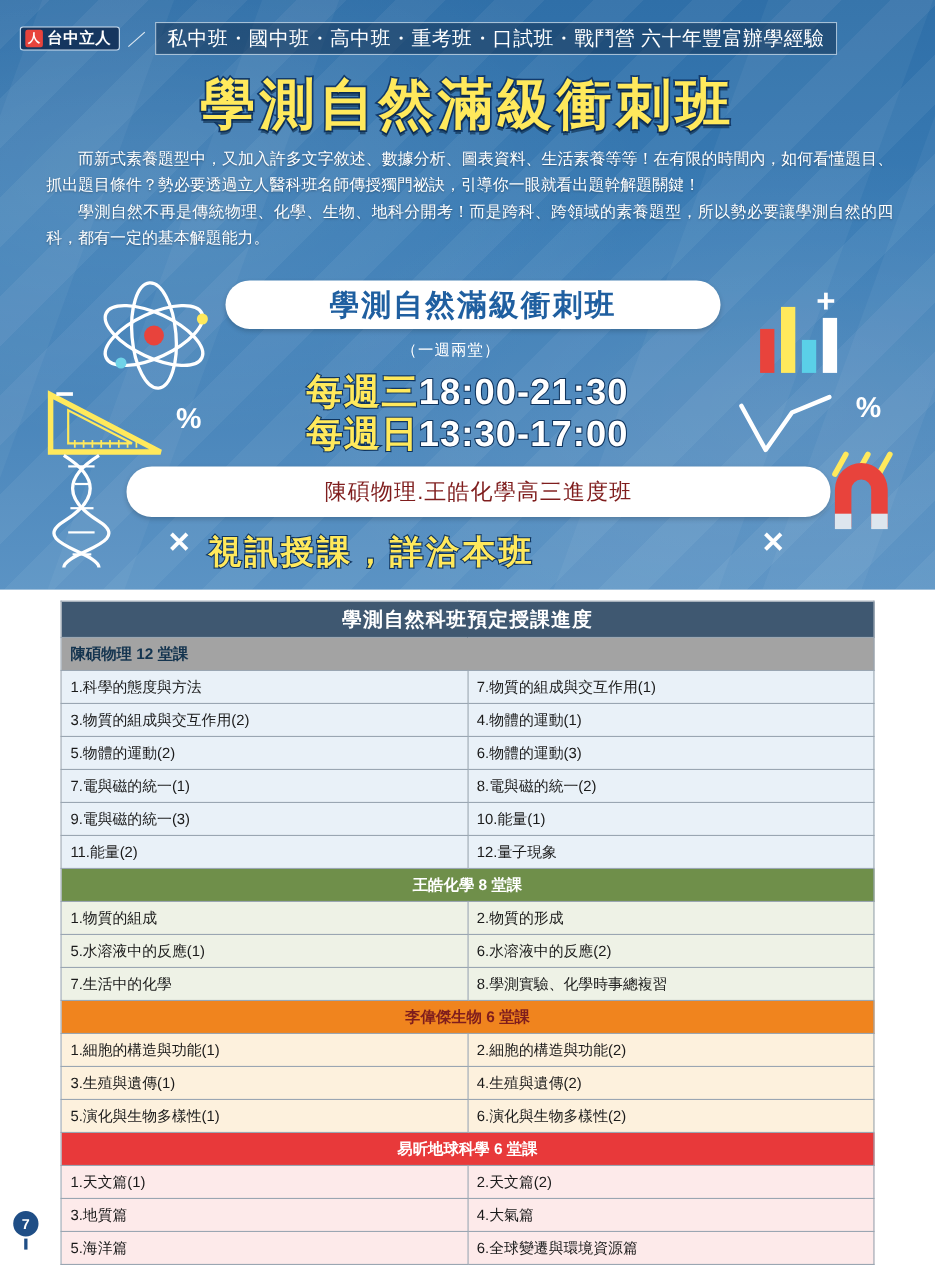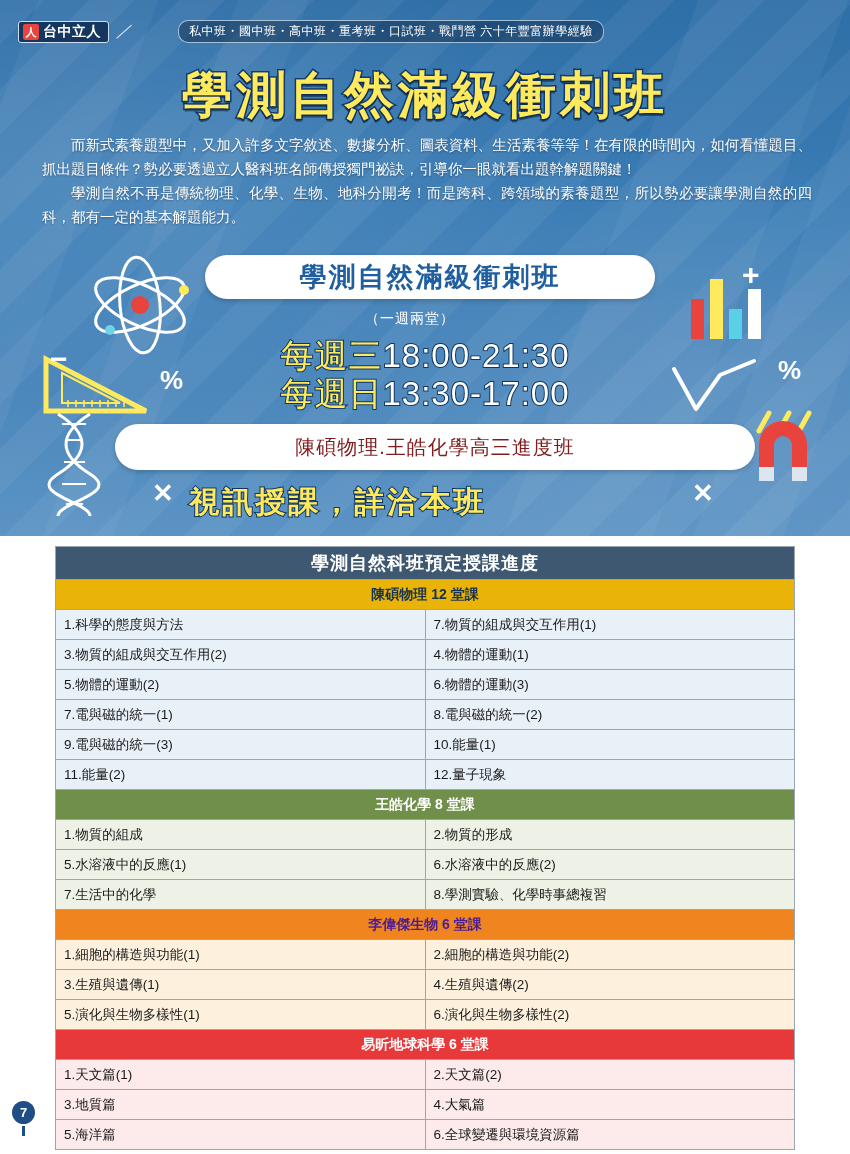--- a/index.html
+++ b/index.html
@@ -88,27 +88,26 @@
   }
   .slash {
     color: #ffffff;
     font-size: 16px;
     opacity: .85;
     transform: skewX(-12deg);
   }
   .tagbox {
     background: rgba(10,35,65,0.45);
     border: 1px solid rgba(210,230,245,0.75);
-    border-radius: 10px;
+    border-radius: 0;
     padding: 2px 10px;
     color: #ffffff;
-    font-size: 12px;
+    font-size: 18px;
     letter-spacing: 0.5px;
     white-space: nowrap;
-    margin-left: 37px;
   }
 
   
   .main-title {
     position: absolute;
     top: 62px;
     left: 0;
     width: 850px;
     text-align: center;
     z-index: 6;
@@ -169,21 +168,21 @@
     font-size: 14px;
     letter-spacing: 1px;
   }
   .time-line {
     position: absolute;
     left: 0;
     width: 850px;
     text-align: center;
     z-index: 6;
     font-size: 33px;
-    font-weight: normal;
+    font-weight: bold;
     letter-spacing: 1px;
     -webkit-text-stroke: 2px #10355f;
     paint-order: stroke fill;
   }
   .time-1 { top: 334px; }
   .time-2 { top: 372px; text-align: center; }
   .t-yellow { color: #ffe95c; }
   .t-white { color: #ffffff; }
 
   .pill-2 {
@@ -239,38 +238,37 @@
   .tbl-title td {
     background: #3f5871;
     color: #ffffff;
     text-align: center;
     font-size: 18px;
     font-weight: bold;
     height: 30px;
     letter-spacing: 1px;
   }
   .sec-blue td {
-    background: #eab308;
+    background: #a3a3a3;
     color: #14344f;
-    text-align: center;
     font-weight: bold;
     font-size: 14px;
     height: 23px;
   }
   .sec-green td {
     background: #6f8f4a;
     color: #ffffff;
     text-align: center;
     font-weight: bold;
     font-size: 14px;
     height: 23px;
   }
   .sec-orange td {
     background: #f0841e;
-    color: #4c1d95;
+    color: #7f1d1d;
     text-align: center;
     font-weight: bold;
     font-size: 14px;
     height: 23px;
   }
   .sec-red td {
     background: #e8393a;
     color: #ffffff;
     text-align: center;
     font-weight: bold;

